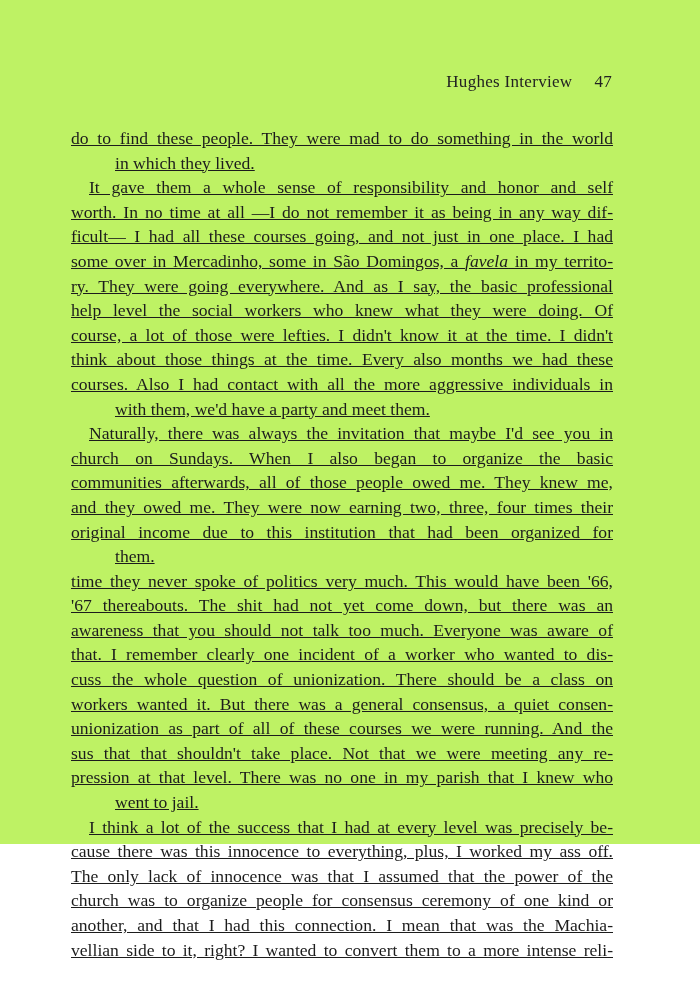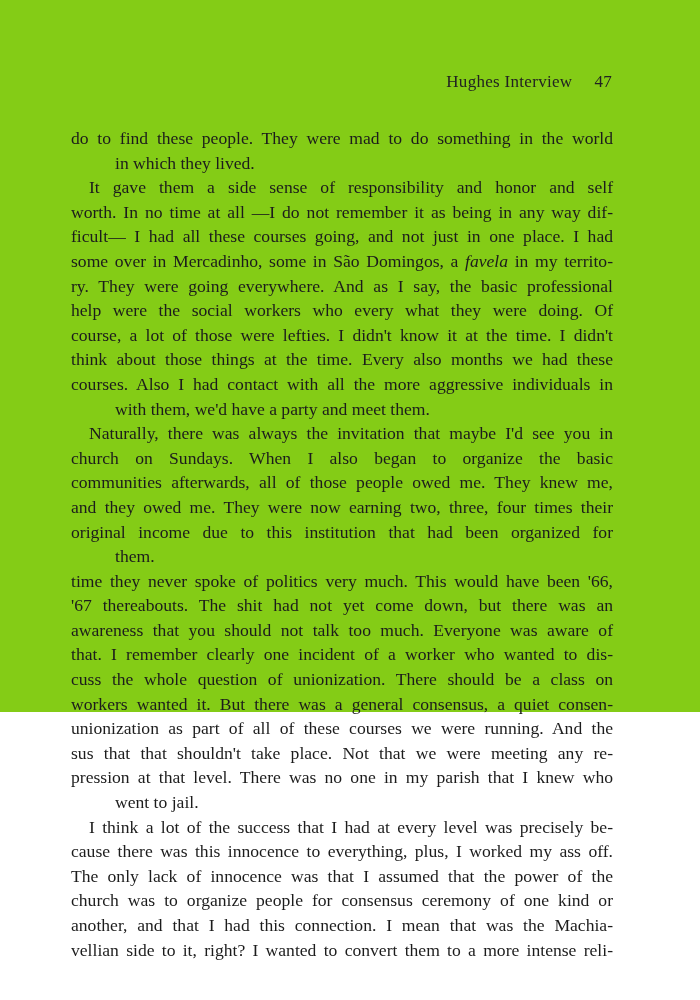--- a/index.html
+++ b/index.html
@@ -1,60 +1,61 @@
 <!DOCTYPE html>
 <html><head>
 <meta charset="utf-8">
 <style>
   html, body { margin: 0; padding: 0; background: #ffffff; }
   body { width: 700px; height: 1000px; overflow: hidden; position: relative; }
   .page {
-    position: absolute; left: 0; top: 0; width: 700px; height: 712px;
-    background: #84cc16; color: #1c1c1c;
+    position: absolute; left: 0; top: 0; width: 700px; height: 844px;
+    background: #bef264; color: #1c1c1c;
     font-family: "Liberation Serif", "DejaVu Serif", serif;
   }
   .running-head {
     position: absolute; top: 72px; left: 0; width: 612px;
     text-align: right; font-size: 17px; color: #222;
     letter-spacing: 0.3px;
   }
   .running-head .page-num { margin-left: 22px; }
   .body-text {
     position: absolute; left: 71px; top: 126px; width: 542px;
     font-size: 17.6px; line-height: 24.6px;
     text-align: justify;
   }
   .line {
     display: block; white-space: nowrap;
     text-align: justify; text-align-last: justify;
     height: 24.6px;
+    text-decoration: underline;
   }
   .line.last { text-align-last: left; margin-left: 44px; }
   .line.indent { padding-left: 18px; }
   .line i { font-style: italic; }
 </style>
 </head>
 <body>
 
 <div class="page">
   <div class="running-head">
     <span>Hughes Interview</span><span class="page-num">47</span>
   </div>
   <div class="body-text" id="body-text">
       <div>
         <span class="line">do to find these people. They were mad to do something in the world</span>
         <span class="line last">in which they lived.</span>
       </div>
       <div>
-        <span class="line indent">It gave them a side sense of responsibility and honor and self</span>
+        <span class="line indent">It gave them a whole sense of responsibility and honor and self</span>
         <span class="line">worth. In no time at all —I do not remember it as being in any way dif-</span>
         <span class="line">ficult— I had all these courses going, and not just in one place. I had</span>
         <span class="line">some over in Mercadinho, some in São Domingos, a <i>favela</i> in my territo-</span>
         <span class="line">ry. They were going everywhere. And as I say, the basic professional</span>
-        <span class="line">help were the social workers who every what they were doing. Of</span>
+        <span class="line">help level the social workers who knew what they were doing. Of</span>
         <span class="line">course, a lot of those were lefties. I didn't know it at the time. I didn't</span>
         <span class="line">think about those things at the time. Every also months we had these</span>
         <span class="line">courses. Also I had contact with all the more aggressive individuals in</span>
         <span class="line last">with them, we'd have a party and meet them.</span>
       </div>
       <div>
         <span class="line indent">Naturally, there was always the invitation that maybe I'd see you in</span>
         <span class="line">church on Sundays. When I also began to organize the basic</span>
         <span class="line">communities afterwards, all of those people owed me. They knew me,</span>
         <span class="line">and they owed me. They were now earning two, three, four times their</span>

